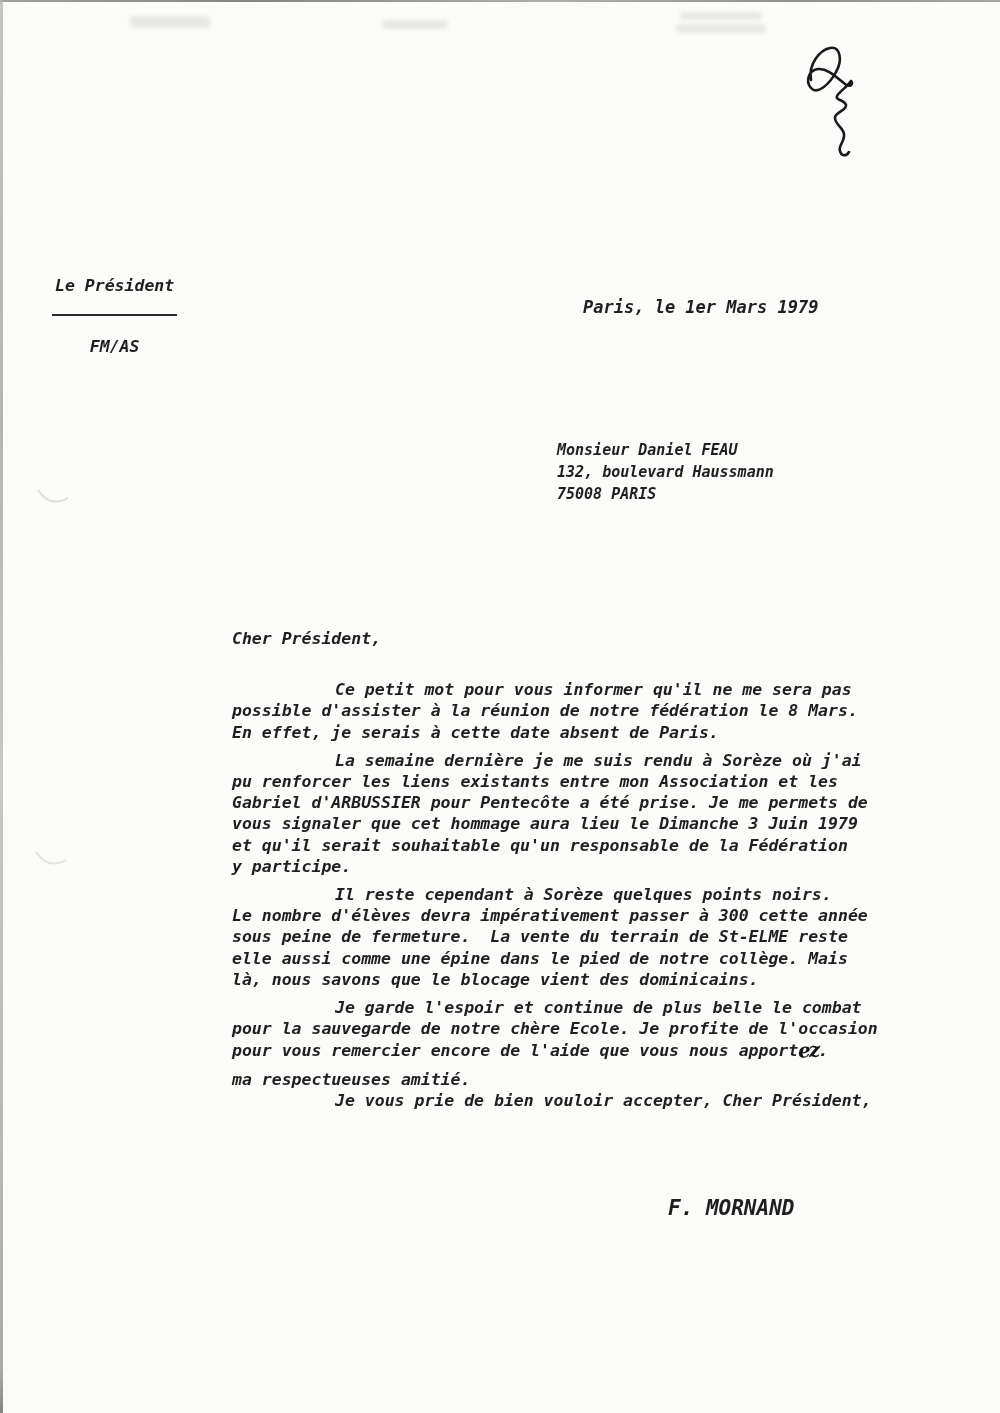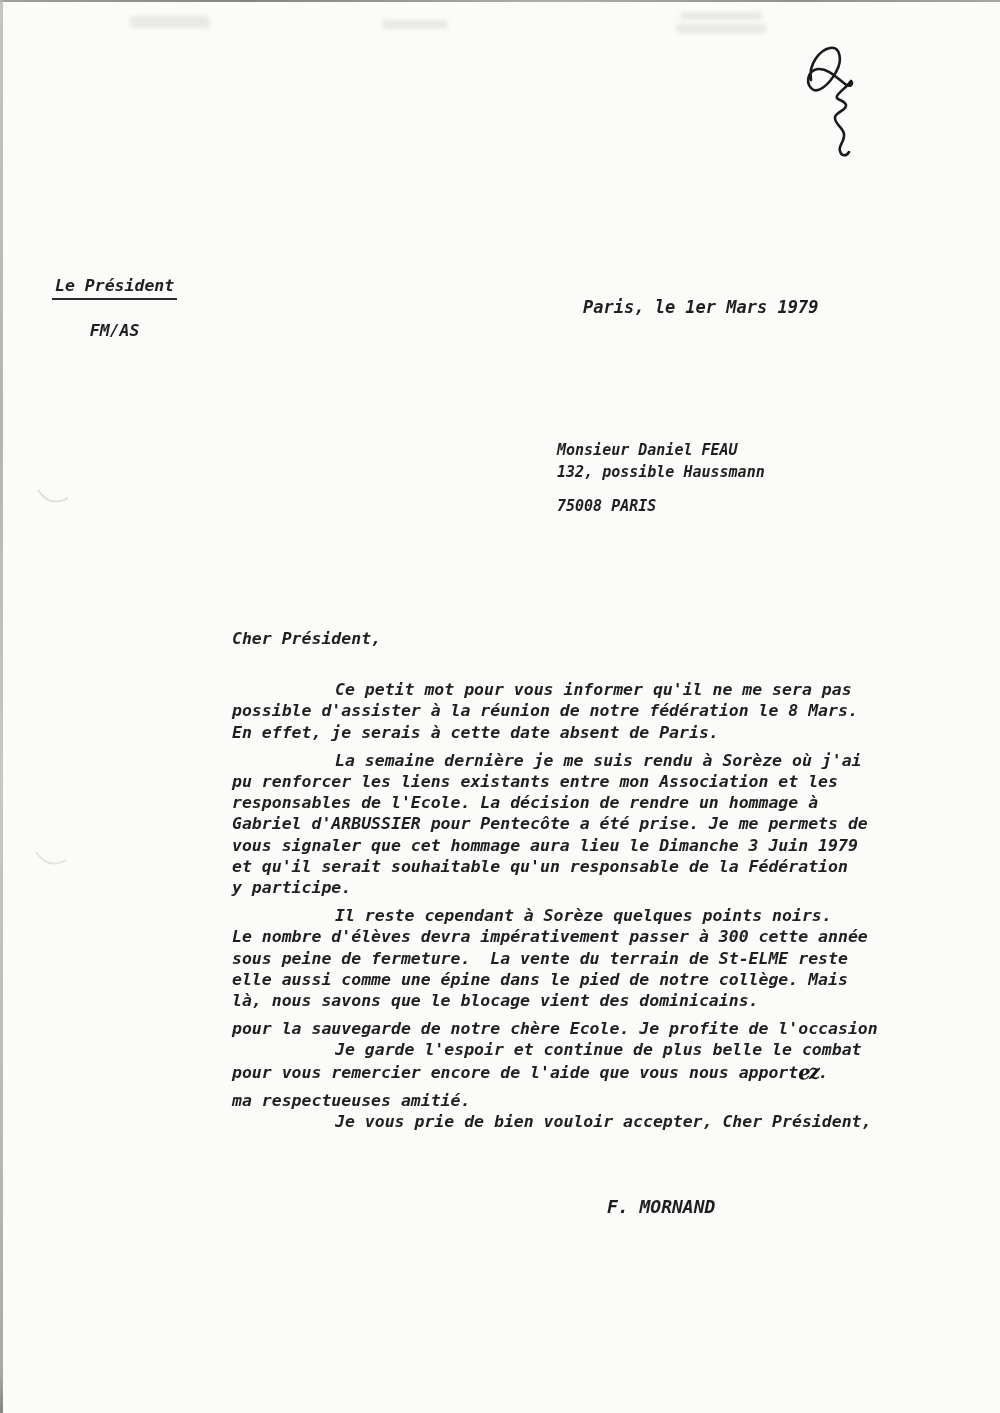--- a/index.html
+++ b/index.html
@@ -37,53 +37,53 @@
     position: absolute; opacity: .9;
   }
   
   .sender {
     position: absolute; left: 52px; top: 275px;
     font-size: 16.5px; line-height: 21px;
   }
   .sender-title {
     display: inline-block;
     border-bottom: 2px solid #2a2a2a;
-    padding: 0 3px 2px 3px;
+    padding: 0 3px 18px 3px;
   }
   .sender-ref { text-align: center; margin-top: 20px; }
   .dateline {
     position: absolute; left: 583px; top: 297px;
     font-size: 17px;
   }
   .recipient {
     position: absolute; left: 557px; top: 440px;
     font-size: 15px; line-height: 21.5px;
   }
-  .recipient .gap { margin-top: 13px; }
+  .recipient .gap { margin-top: 1px; }
   .body {
     position: absolute; left: 232px; top: 628px; width: 700px;
     font-size: 16.5px; line-height: 21.2px;
   }
   .salutation { margin-bottom: 30px; }
   .para { margin: 0 0 7px 0; }
   .line { white-space: pre; }
   .ind { padding-left: 103px; }
   .hand {
     display: inline-block;
     font-family: "DejaVu Serif", serif;
     font-style: italic;
     font-weight: bold;
     font-size: 20px;
     letter-spacing: -2px;
     transform: rotate(-4deg) translateY(1px);
     color: #161616;
   }
   .signature {
-    position: absolute; left: 607px; top: 1196px;
-    font-size: 18px;
+    position: absolute; left: 668px; top: 1196px;
+    font-size: 21px;
   }
   .initials-svg {
     position: absolute; left: 788px; top: 38px;
   }
 </style>
 </head>
 <body>
 
 <div class="page">
 
@@ -119,54 +119,53 @@
 
   <div class="sender">
     <div class="sender-title">Le Président</div>
     <div class="sender-ref">FM/AS</div>
   </div>
 
   <div class="dateline">Paris, le 1er Mars 1979</div>
 
   <div class="recipient">
     <div class="line">Monsieur Daniel FEAU</div>
-    <div class="line">132, possible Haussmann</div>
+    <div class="line">132, boulevard Haussmann</div>
     <div class="line gap">75008 PARIS</div>
   </div>
 
   <div class="body">
     <div class="salutation">Cher Président,</div>
 
     <div class="para">
       <div class="line ind">Ce petit mot pour vous informer qu'il ne me sera pas</div>
       <div class="line">possible d'assister à la réunion de notre fédération le 8 Mars.</div>
       <div class="line">En effet, je serais à cette date absent de Paris.</div>
     </div>
 
     <div class="para">
       <div class="line ind">La semaine dernière je me suis rendu à Sorèze où j'ai</div>
       <div class="line">pu renforcer les liens existants entre mon Association et les</div>
-      <div class="line">responsables de l'Ecole. La décision de rendre un hommage à</div>
       <div class="line">Gabriel d'ARBUSSIER pour Pentecôte a été prise. Je me permets de</div>
       <div class="line">vous signaler que cet hommage aura lieu le Dimanche 3 Juin 1979</div>
       <div class="line">et qu'il serait souhaitable qu'un responsable de la Fédération</div>
       <div class="line">y participe.</div>
     </div>
 
     <div class="para">
       <div class="line ind">Il reste cependant à Sorèze quelques points noirs.</div>
       <div class="line">Le nombre d'élèves devra impérativement passer à 300 cette année</div>
       <div class="line">sous peine de fermeture.  La vente du terrain de St-ELME reste</div>
       <div class="line">elle aussi comme une épine dans le pied de notre collège. Mais</div>
       <div class="line">là, nous savons que le blocage vient des dominicains.</div>
     </div>
 
     <div class="para">
+      <div class="line ind">Je garde l'espoir et continue de plus belle le combat</div>
       <div class="line">pour la sauvegarde de notre chère Ecole. Je profite de l'occasion</div>
-      <div class="line ind">Je garde l'espoir et continue de plus belle le combat</div>
       <div class="line"><span>pour vous remercier encore de l'aide que vous nous apport</span><span class="hand">ez</span><span>.</span></div>
     </div>
 
     <div class="para">
       <div class="line">ma respectueuses amitié.</div>
       <div class="line ind">Je vous prie de bien vouloir accepter, Cher Président,</div>
     </div>
   </div>
 
   <div class="signature">F. MORNAND</div>

